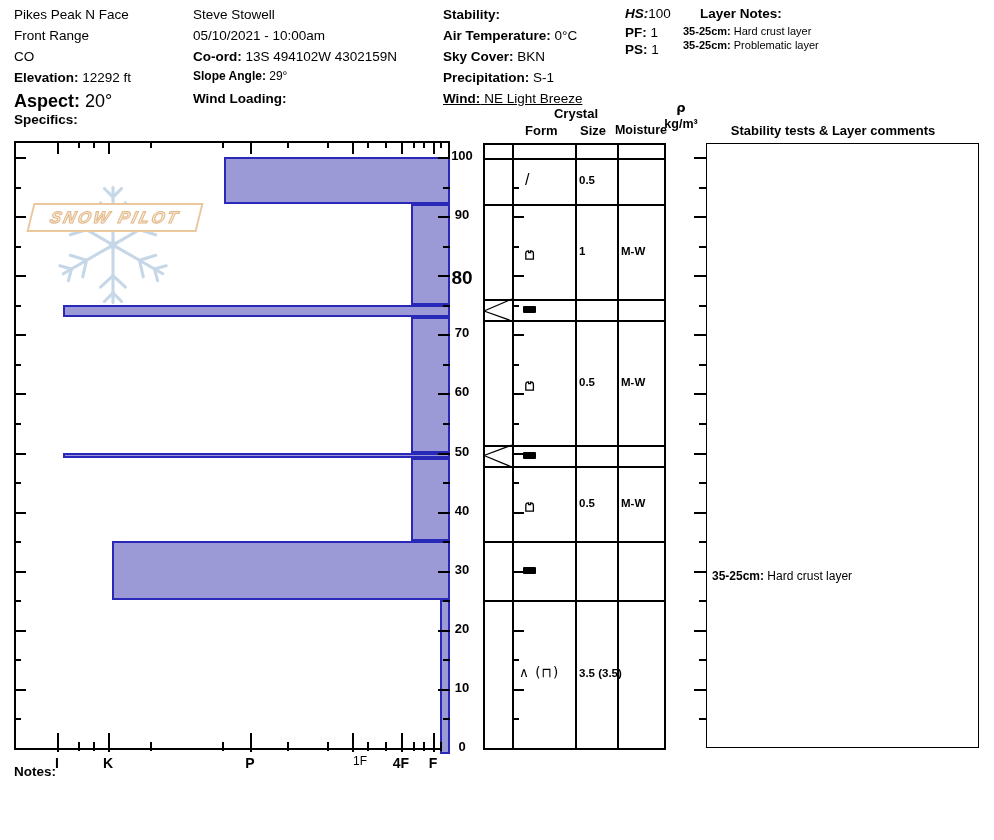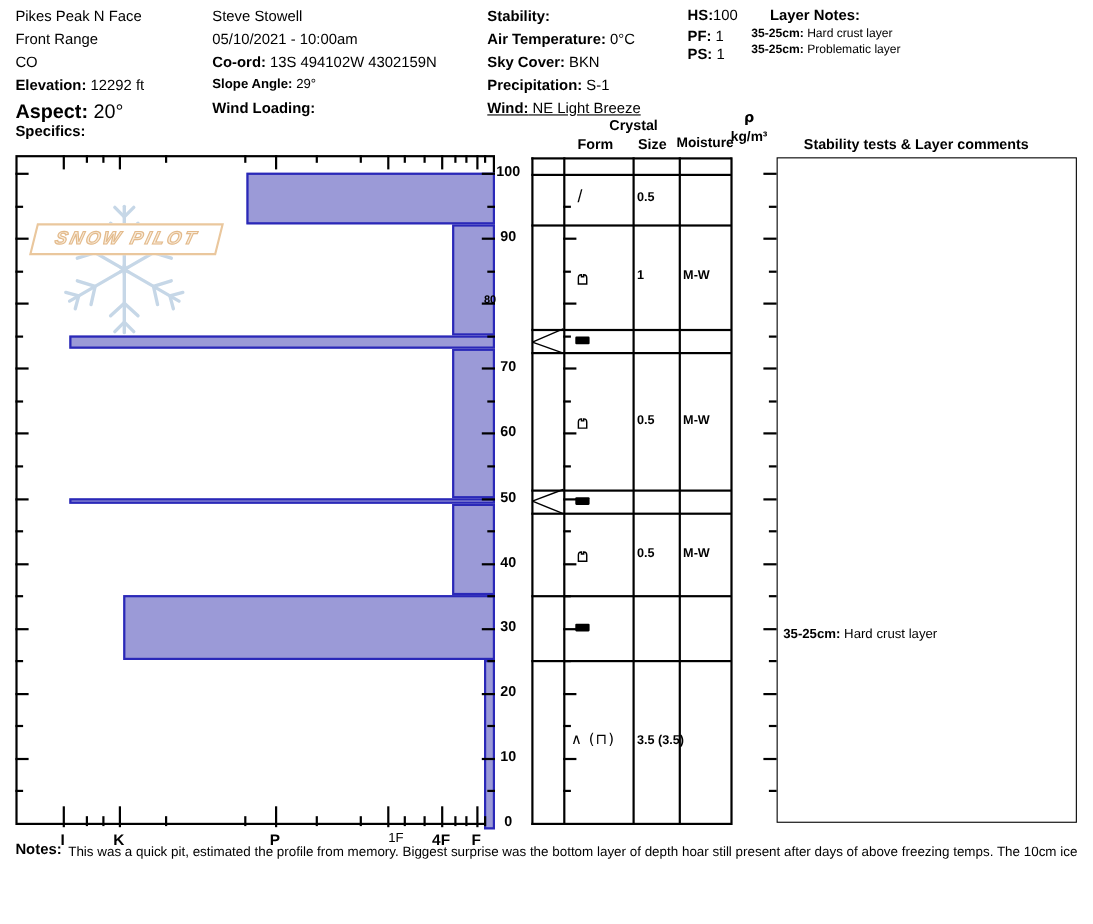--- a/index.html
+++ b/index.html
@@ -68,39 +68,38 @@
   <div class="th" id="th-form">Form</div>
   <div class="th" id="th-size">Size</div>
   <div class="th" id="th-moist">Moisture</div>
   <div class="th" id="th-rho">ρ</div>
   <div class="th" id="th-rho-unit">kg/m³</div>
   <div class="th" id="th-comments">Stability tests &amp; Layer comments</div>
 
   <div id="layer-notes-title">Layer Notes:</div>
 
   <div id="notes-label">Notes:</div>
-  <div id="notes-line1">This was a quick pit, estimated the profile from memory. Biggest surprise was the bottom layer of depth hoar still present after days of above freezing temps. The 10cm ice</div>
 
 <div class="abs" style="left: 14px; top: 7px; font-size: 13.5px;">Pikes Peak N Face</div>
     <div class="abs" style="left: 14px; top: 28px; font-size: 13.5px;">Front Range</div>
     <div class="abs" style="left: 14px; top: 49px; font-size: 13.5px;">CO</div>
     <div class="abs" style="left: 14px; top: 70px; font-size: 13.5px;"><span style="font-weight: bold;">Elevation:</span> 12292 ft</div>
     <div class="abs" style="left: 14px; top: 91px; font-size: 18px;"><span style="font-weight: bold;">Aspect:</span> 20°</div>
     <div class="abs" style="left: 14px; top: 112px; font-size: 13.5px;"><span style="font-weight: bold;">Specifics:</span></div>
     <div class="abs" style="left: 193px; top: 7px; font-size: 13.5px;">Steve Stowell</div>
     <div class="abs" style="left: 193px; top: 28px; font-size: 13.5px;">05/10/2021 - 10:00am</div>
     <div class="abs" style="left: 193px; top: 49px; font-size: 13.5px;"><span style="font-weight: bold;">Co-ord:</span> 13S 494102W 4302159N</div>
     <div class="abs" style="left: 193px; top: 70px; font-size: 12px;"><span style="font-weight: bold;">Slope Angle:</span> 29°</div>
     <div class="abs" style="left: 193px; top: 91px; font-size: 13.5px;"><span style="font-weight: bold;">Wind Loading:</span></div>
     <div class="abs" style="left: 443px; top: 7px; font-size: 13.5px;"><span style="font-weight: bold;">Stability:</span></div>
     <div class="abs" style="left: 443px; top: 28px; font-size: 13.5px;"><span style="font-weight: bold;">Air Temperature:</span> 0°C</div>
     <div class="abs" style="left: 443px; top: 49px; font-size: 13.5px;"><span style="font-weight: bold;">Sky Cover:</span> BKN</div>
     <div class="abs" style="left: 443px; top: 70px; font-size: 13.5px;"><span style="font-weight: bold;">Precipitation:</span> S-1</div>
     <div class="abs" style="left: 443px; top: 91px; font-size: 13.5px; text-decoration: underline;"><span style="font-weight: bold;">Wind:</span> NE Light Breeze</div>
-    <div class="abs" style="left: 625px; top: 6px; font-size: 13.5px;"><span style="font-weight: bold;">HS:</span>100</div>
+    <div class="abs" style="left: 625px; top: 6px; font-size: 13.5px;"><span style="font-weight: bold; font-style: italic;">HS:</span>100</div>
     <div class="abs" style="left: 625px; top: 25px; font-size: 13.5px;"><span style="font-weight: bold;">PF:</span> 1</div>
     <div class="abs" style="left: 625px; top: 42px; font-size: 13.5px;"><span style="font-weight: bold;">PS:</span> 1</div>
     <div class="abs" style="left: 683px; top: 25px; font-size: 11px;"><span style="font-weight: bold;">35-25cm:</span> Hard crust layer</div>
     <div class="abs" style="left: 683px; top: 39px; font-size: 11px;"><span style="font-weight: bold;">35-25cm:</span> Problematic layer</div>
     <div class="abs" style="left: 14px; top: 141px; width: 432px; height: 605px; border: 2px solid rgb(0, 0, 0);"></div>
     <div class="abs" style="left: 224px; top: 157px; width: 226px; height: 47px; background: rgb(155, 154, 215); border: 2px solid rgb(42, 40, 184); box-sizing: border-box;"></div>
     <div class="abs" style="left: 411px; top: 204px; width: 39px; height: 101px; background: rgb(155, 154, 215); border: 2px solid rgb(42, 40, 184); box-sizing: border-box;"></div>
     <div class="abs" style="left: 63px; top: 305px; width: 387px; height: 12px; background: rgb(155, 154, 215); border: 2px solid rgb(42, 40, 184); box-sizing: border-box;"></div>
     <div class="abs" style="left: 411px; top: 317px; width: 39px; height: 136px; background: rgb(155, 154, 215); border: 2px solid rgb(42, 40, 184); box-sizing: border-box;"></div>
     <div class="abs" style="left: 63px; top: 453px; width: 387px; height: 5px; background: rgb(155, 154, 215); border: 2px solid rgb(42, 40, 184); box-sizing: border-box;"></div>
@@ -181,21 +180,21 @@
     <div class="abs" style="left: 694px; top: 216px; width: 12px; height: 2px; background: rgb(0, 0, 0);"></div>
     <div class="abs" style="left: 14px; top: 187px; width: 7px; height: 2px; background: rgb(0, 0, 0);"></div>
     <div class="abs" style="left: 443px; top: 187px; width: 7px; height: 2px; background: rgb(0, 0, 0);"></div>
     <div class="abs" style="left: 512px; top: 187px; width: 7px; height: 2px; background: rgb(0, 0, 0);"></div>
     <div class="abs" style="left: 699px; top: 187px; width: 7px; height: 2px; background: rgb(0, 0, 0);"></div>
     <div class="abs" style="left: 14px; top: 157px; width: 12px; height: 2px; background: rgb(0, 0, 0);"></div>
     <div class="abs" style="left: 438px; top: 157px; width: 12px; height: 2px; background: rgb(0, 0, 0);"></div>
     <div class="abs" style="left: 694px; top: 157px; width: 12px; height: 2px; background: rgb(0, 0, 0);"></div>
     <div class="abs" style="left: 440px; top: 149px; width: 44px; text-align: center; font-weight: bold; font-size: 13px;">100</div>
     <div class="abs" style="left: 440px; top: 208px; width: 44px; text-align: center; font-weight: bold; font-size: 13px;">90</div>
-    <div class="abs" style="left: 440px; top: 267px; width: 44px; text-align: left; font-weight: bold; font-size: 10px;">80</div>
+    <div class="abs" style="left: 440px; top: 267px; width: 44px; text-align: center; font-weight: bold; font-size: 19px;">80</div>
     <div class="abs" style="left: 440px; top: 326px; width: 44px; text-align: center; font-weight: bold; font-size: 13px;">70</div>
     <div class="abs" style="left: 440px; top: 385px; width: 44px; text-align: center; font-weight: bold; font-size: 13px;">60</div>
     <div class="abs" style="left: 440px; top: 445px; width: 44px; text-align: center; font-weight: bold; font-size: 13px;">50</div>
     <div class="abs" style="left: 440px; top: 504px; width: 44px; text-align: center; font-weight: bold; font-size: 13px;">40</div>
     <div class="abs" style="left: 440px; top: 563px; width: 44px; text-align: center; font-weight: bold; font-size: 13px;">30</div>
     <div class="abs" style="left: 440px; top: 622px; width: 44px; text-align: center; font-weight: bold; font-size: 13px;">20</div>
     <div class="abs" style="left: 440px; top: 681px; width: 44px; text-align: center; font-weight: bold; font-size: 13px;">10</div>
     <div class="abs" style="left: 440px; top: 740px; width: 44px; text-align: center; font-weight: bold; font-size: 13px;">0</div>
     <div class="abs" style="left: 57px; top: 141px; width: 2px; height: 13px; background: rgb(0, 0, 0);"></div>
     <div class="abs" style="left: 57px; top: 733px; width: 2px; height: 19px; background: rgb(0, 0, 0);"></div>

